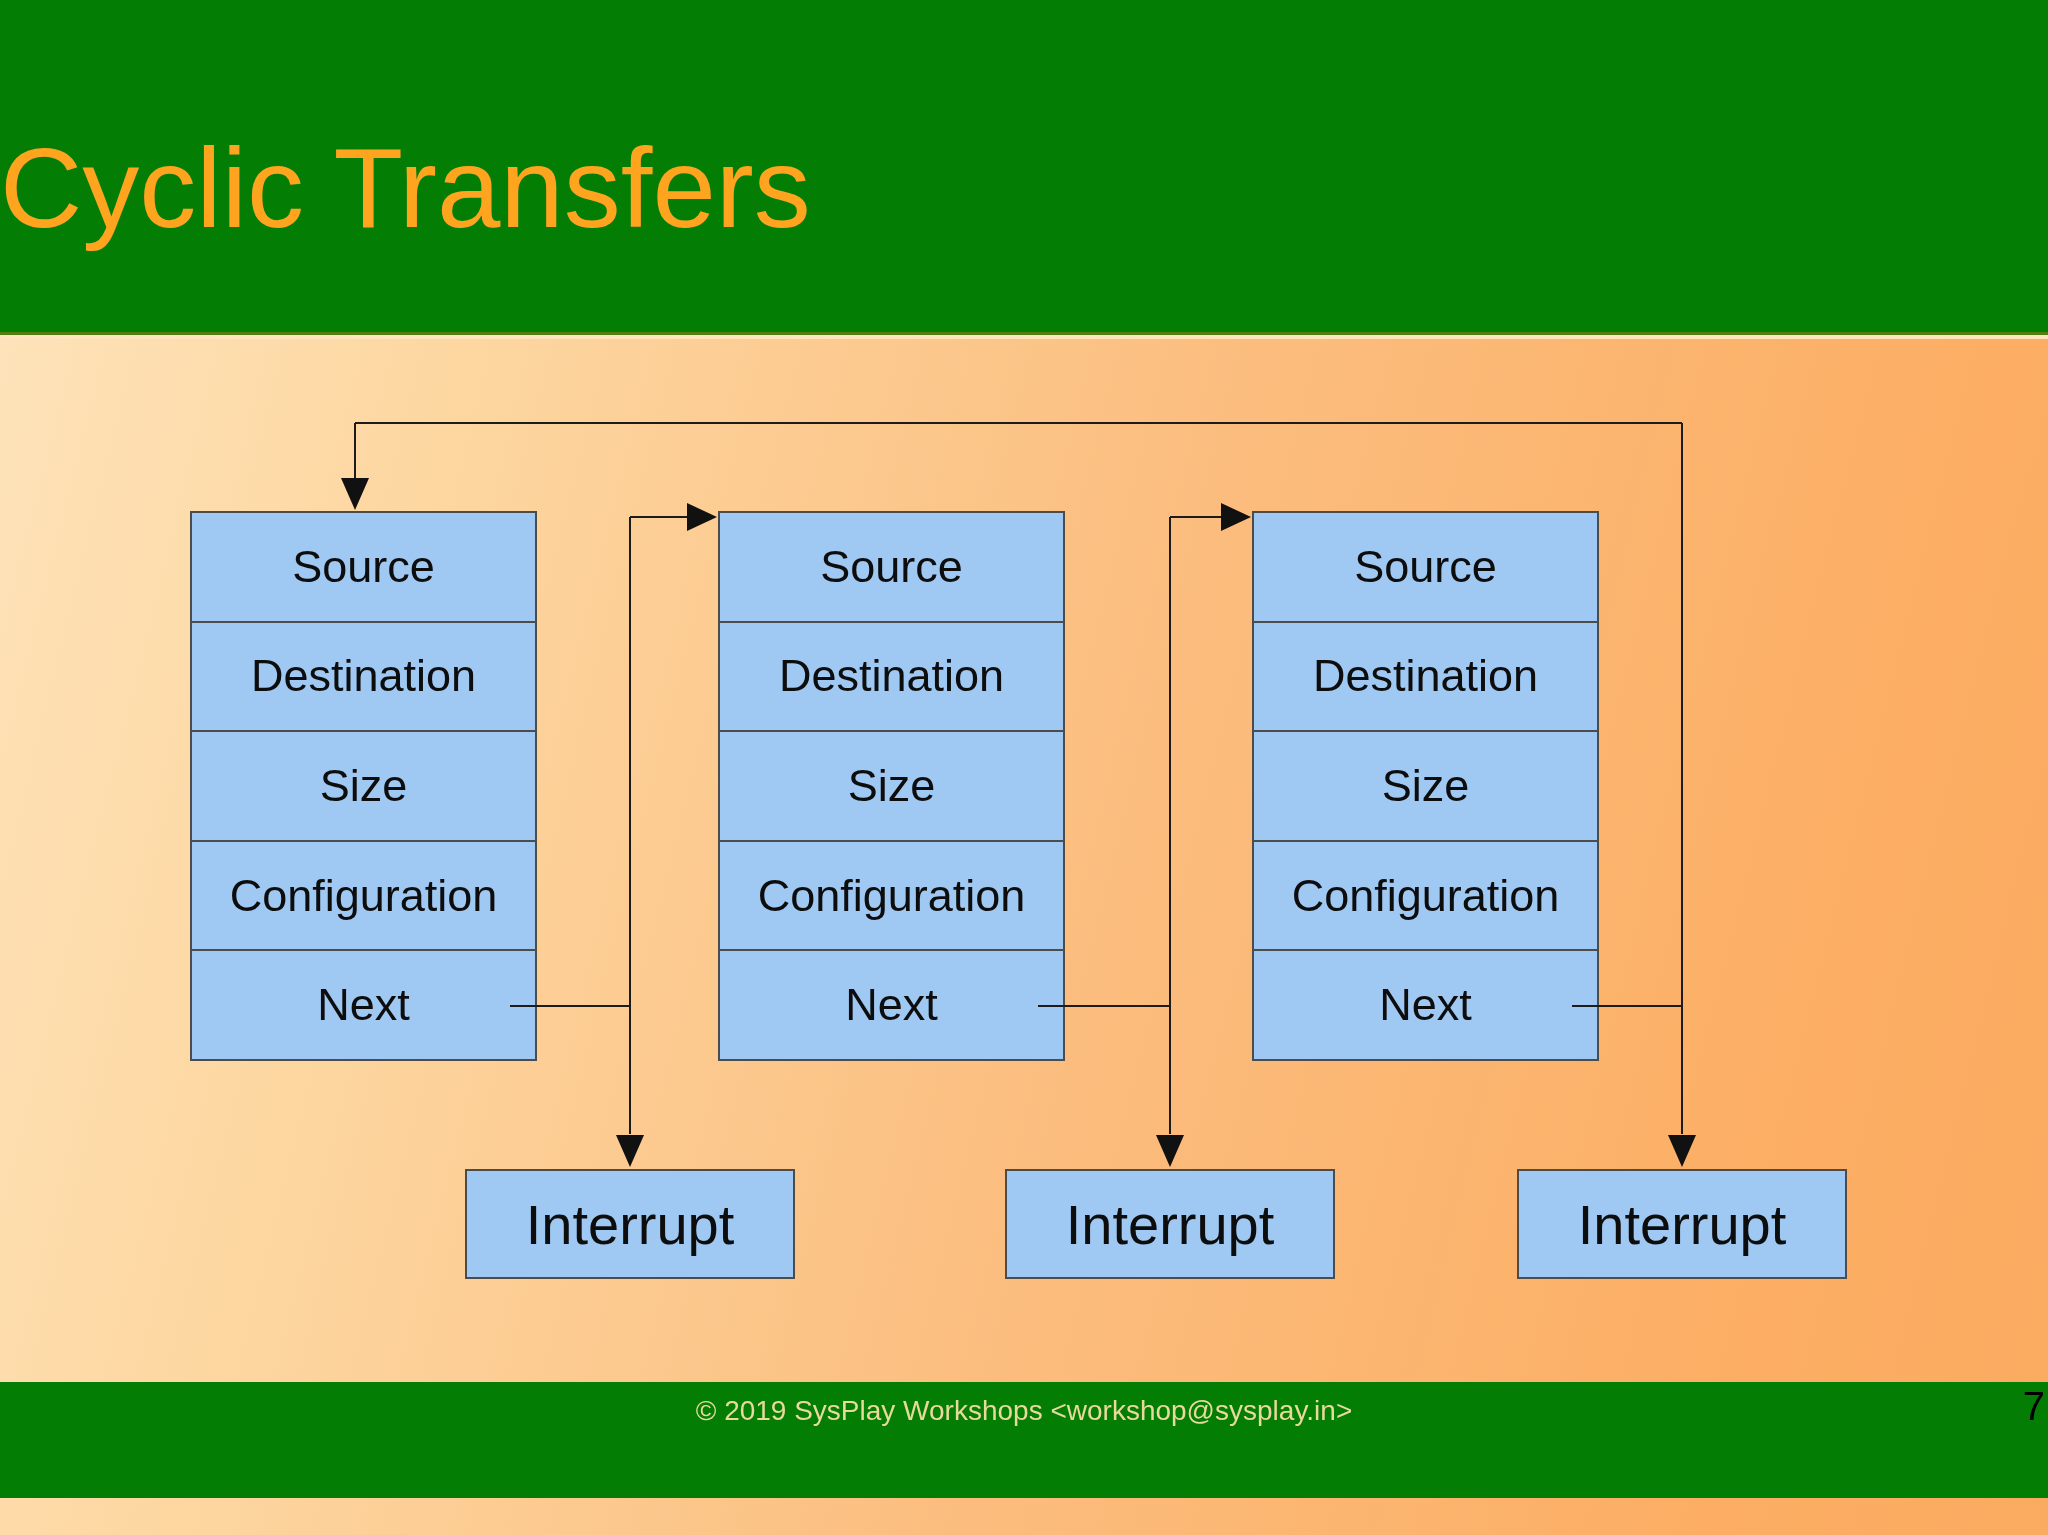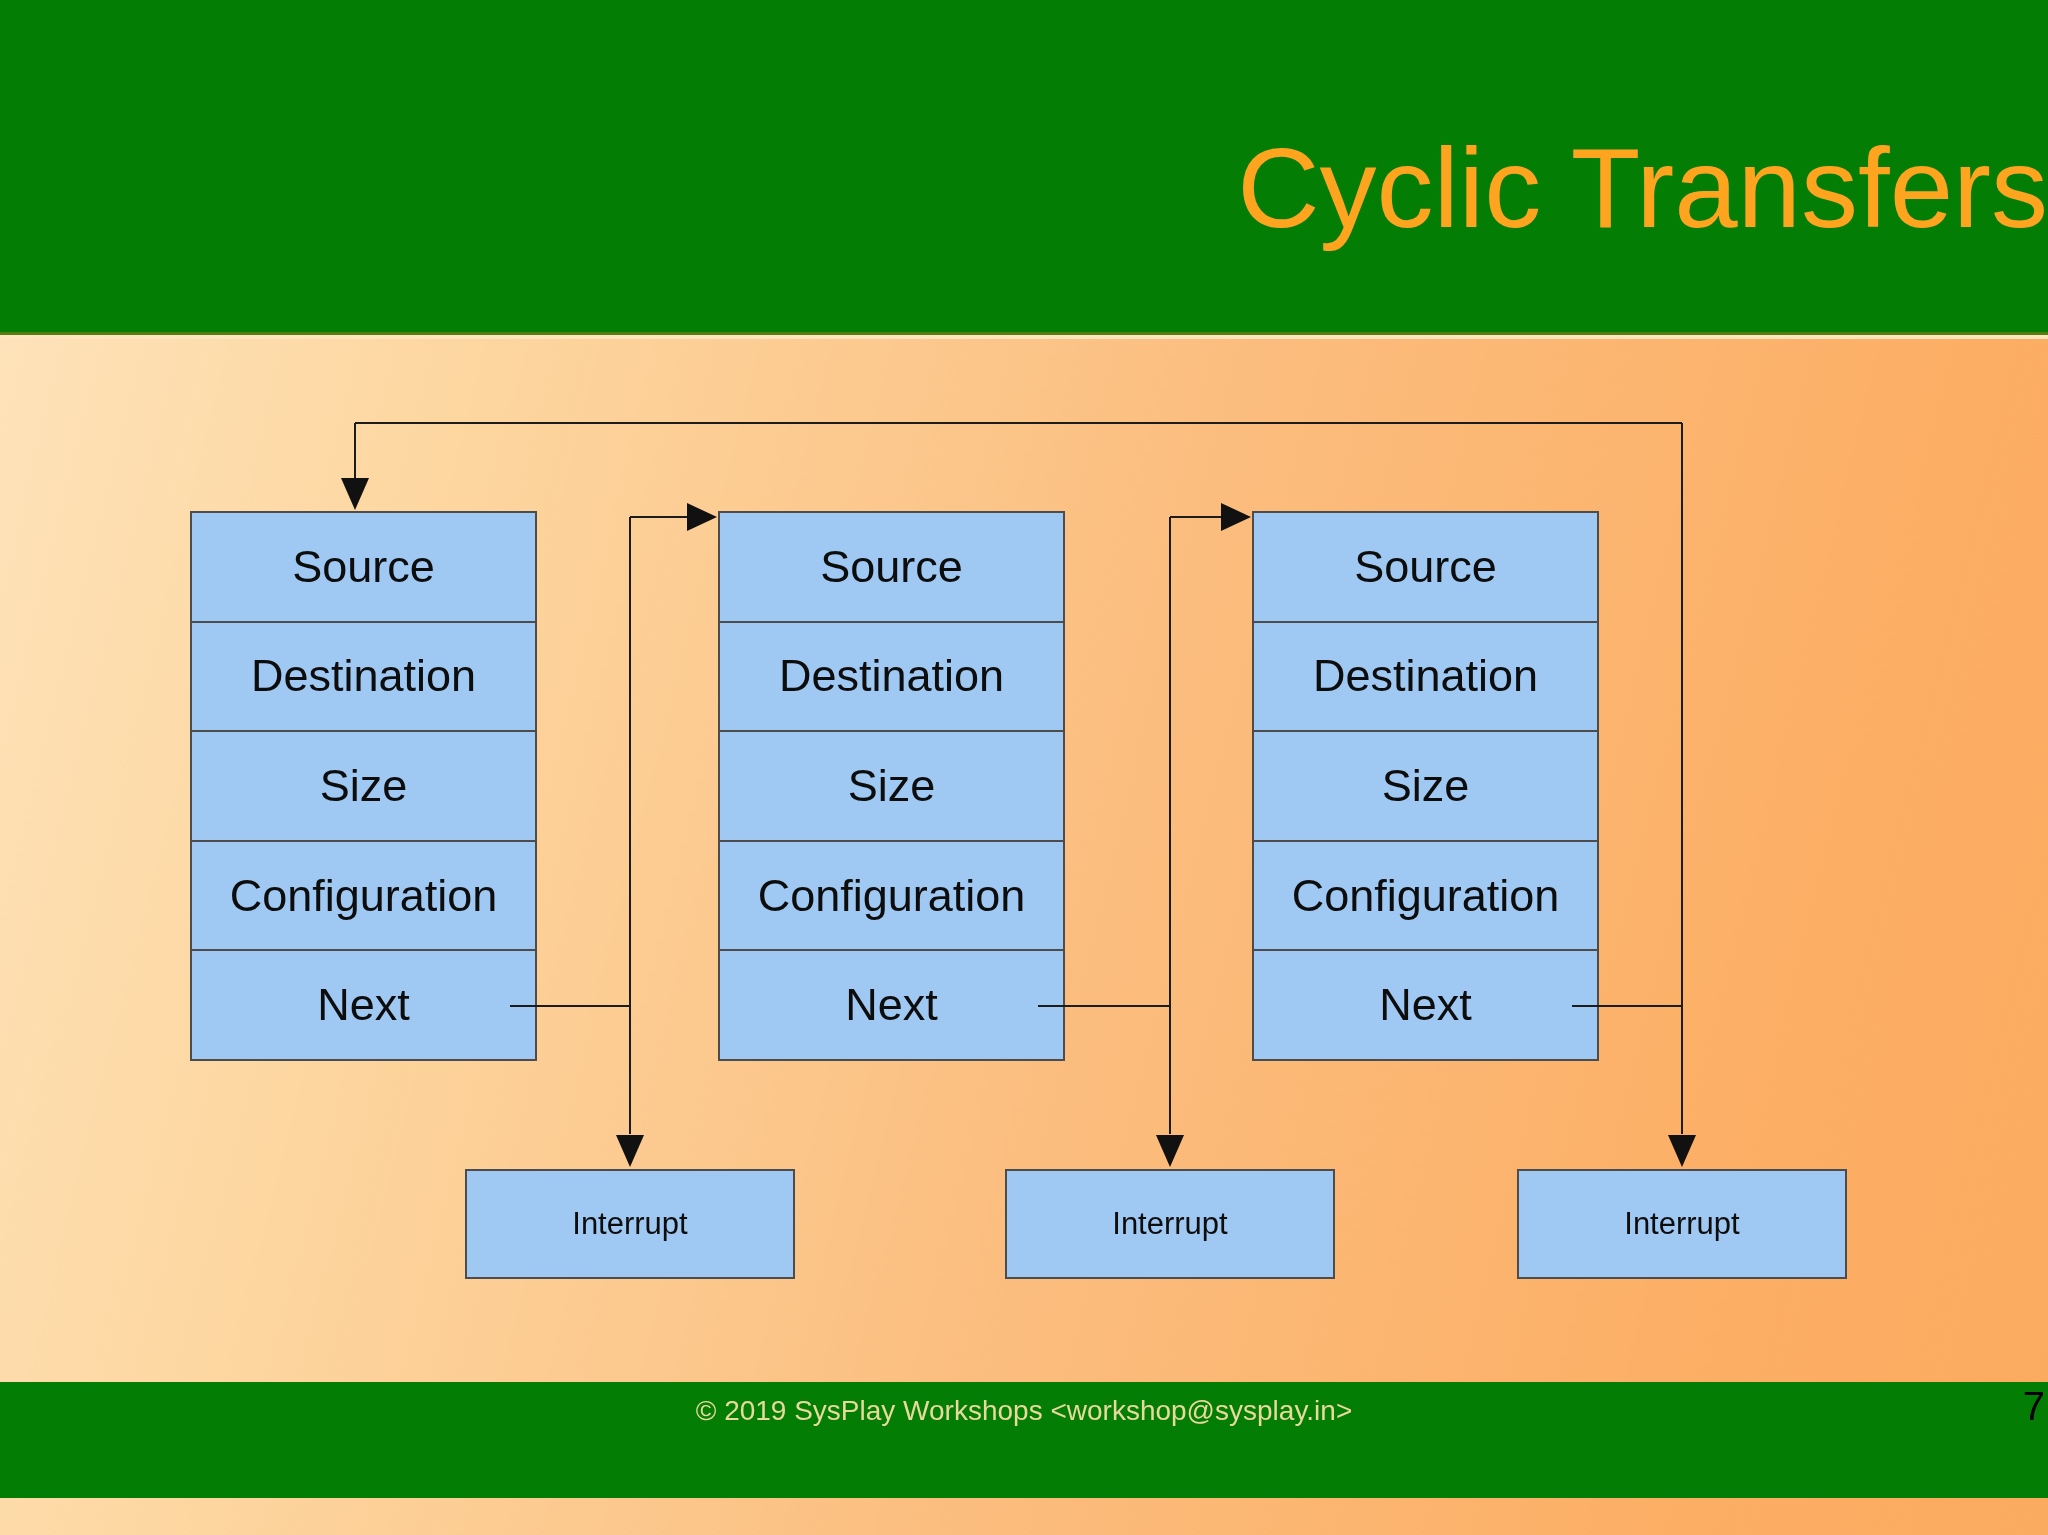--- a/index.html
+++ b/index.html
@@ -3,29 +3,29 @@
 <meta charset="utf-8">
 <style>
   html,body{margin:0;padding:0;background:#000;}
   .slide{
     position:relative;width:2048px;height:1535px;overflow:hidden;
     font-family:"Liberation Sans",sans-serif;
     background:linear-gradient(104deg,#fee4bd 0%,#fdd7a1 22%,#fbbd7e 55%,#fcae64 85%,#fbab60 100%);
   }
   .header{position:absolute;left:0;top:0;width:100%;height:332px;background:#047d04;border-bottom:3px solid #567d12;}
   .header-strip{position:absolute;left:0;top:335px;width:100%;height:4px;background:#ffe5bd;}
-  .title{position:absolute;left:0;top:122px;width:100%;text-align:right;font-size:114px;color:#ffa41e;white-space:nowrap;}
+  .title{position:absolute;left:0;top:122px;width:100%;text-align:left;font-size:114px;color:#ffa41e;white-space:nowrap;}
   .footer{position:absolute;left:0;top:1382px;width:100%;height:116px;background:#047d04;}
   .footer-text{position:absolute;top:6px;left:0;width:100%;text-align:center;font-size:28px;line-height:46px;color:#e8d99c;}
   .page-number{position:absolute;top:1384px;right:3px;font-size:40px;color:#000;z-index:5;}
   .stack{position:absolute;top:511px;width:347px;height:550px;background:#9fc8f2;border:2px solid #4c4c4c;box-sizing:border-box;display:flex;flex-direction:column;z-index:2;}
   .stack-1{left:190px;} .stack-2{left:718px;} .stack-3{left:1252px;}
   .box-row{flex:1;display:flex;align-items:center;justify-content:center;font-size:45px;color:#0d0d0d;border-bottom:2px solid #4c4c4c;}
   .box-row:last-child{border-bottom:none;}
-  .interrupt{position:absolute;top:1169px;width:330px;height:110px;background:#9fc8f2;border:2px solid #4c4c4c;box-sizing:border-box;display:flex;align-items:center;justify-content:center;font-size:31px;color:#0d0d0d;z-index:2;}
+  .interrupt{position:absolute;top:1169px;width:330px;height:110px;background:#9fc8f2;border:2px solid #4c4c4c;box-sizing:border-box;display:flex;align-items:center;justify-content:center;font-size:56px;color:#0d0d0d;z-index:2;}
   .interrupt-1{left:465px;} .interrupt-2{left:1005px;} .interrupt-3{left:1517px;}
   .connector-svg{position:absolute;left:0;top:0;width:2048px;height:1535px;z-index:3;pointer-events:none;}
   .connector-svg path{fill:none;stroke:#1c1c1c;stroke-width:2;}
   .connector-svg polygon{fill:#111;stroke:none;}
 </style>
 </head>
 <body>
 
 <div class="slide">
 

